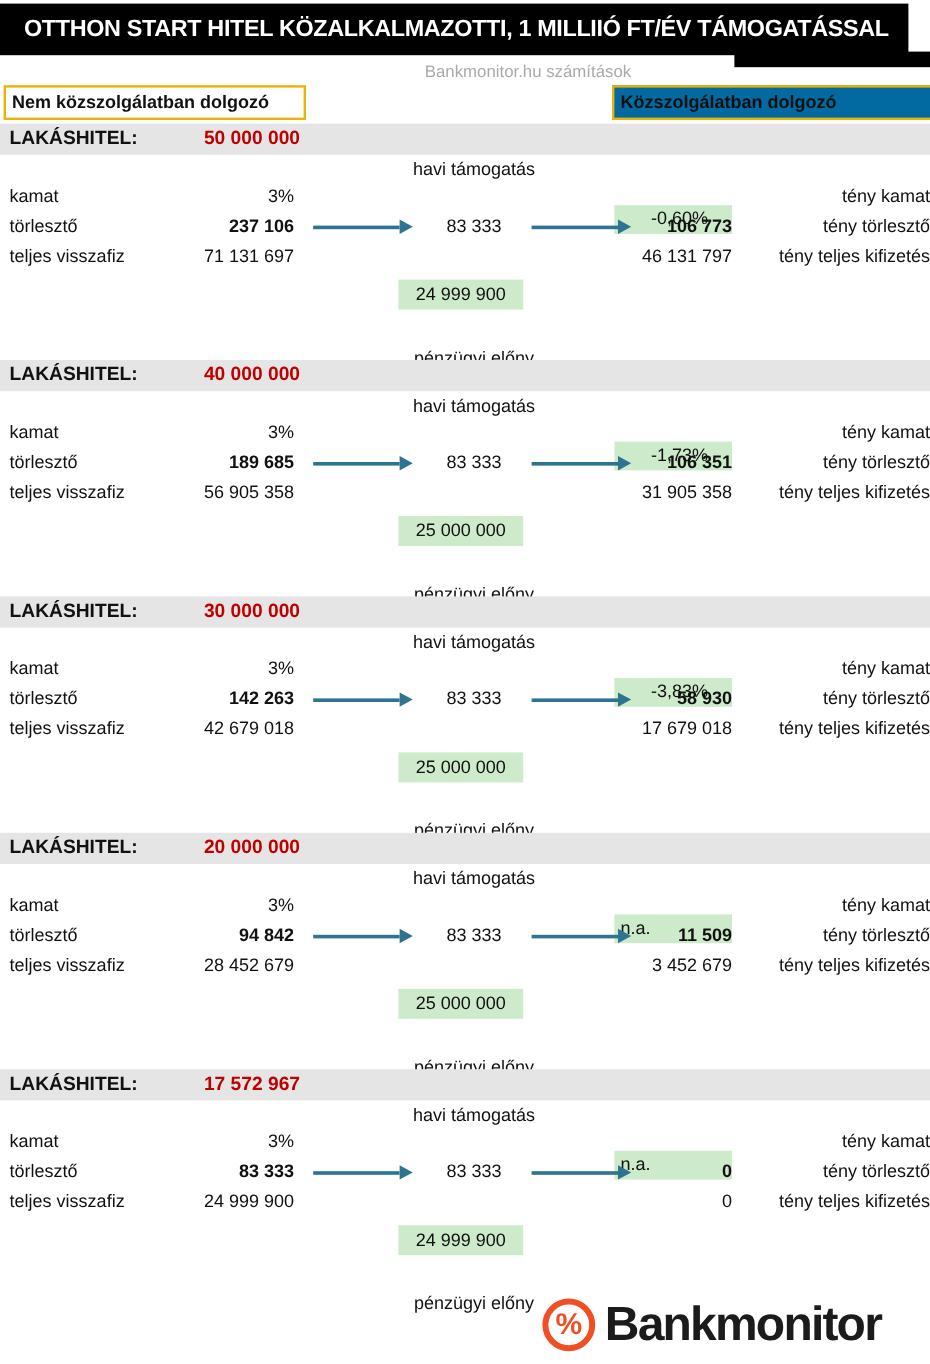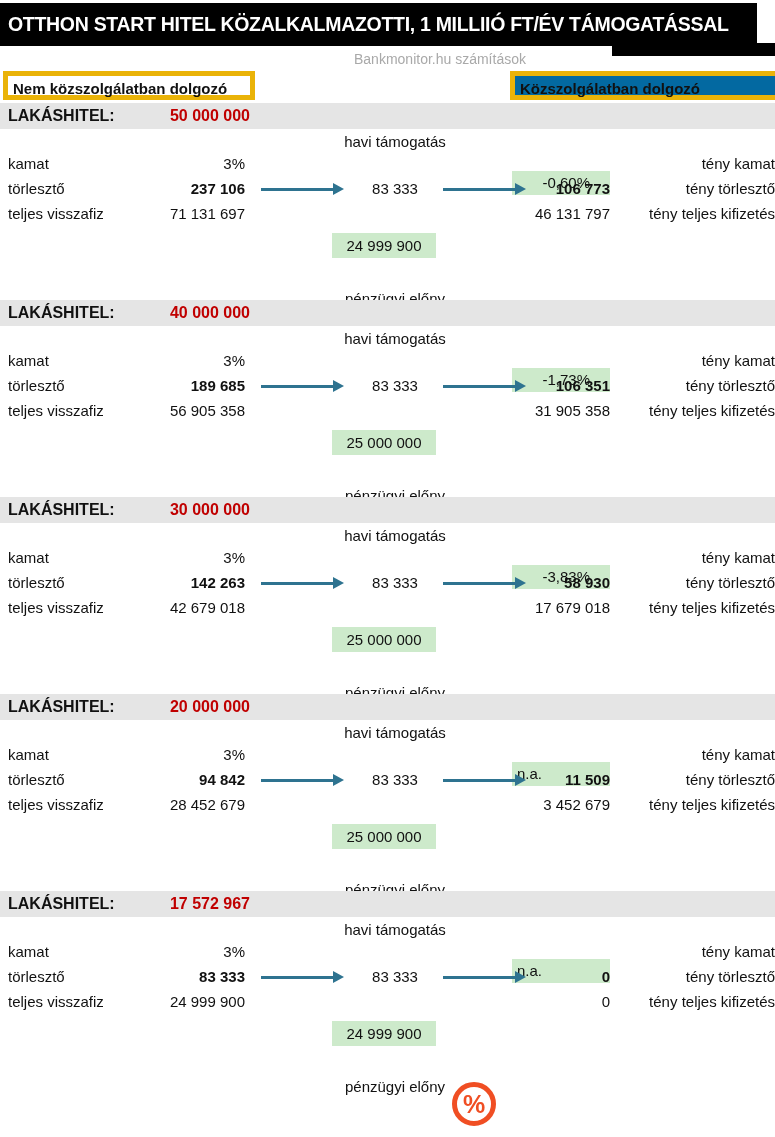--- a/index.html
+++ b/index.html
@@ -1,26 +1,26 @@
 <!DOCTYPE html>
 <html><head>
 <meta charset="utf-8">
 <style>
   html,body{margin:0;padding:0;background:#fff;}
   .page{position:relative;width:775px;height:1137px;background:#fff;overflow:hidden;
         font-family:"Liberation Sans",sans-serif;color:#111;}
 
   
   .titlebar{position:absolute;left:0;top:3px;width:757px;height:43px;background:#000;
-            color:#fff;font-weight:bold;font-size:19.5px;line-height:43px;padding-left:8px;
+            color:#fff;font-weight:bold;font-size:19.5px;line-height:43px;padding-left:20px;
             box-sizing:border-box;letter-spacing:-0.3px;white-space:nowrap;}
   .titletab{position:absolute;left:612px;top:43px;width:163px;height:13px;background:#000;}
   .subtitle{position:absolute;left:250px;top:51px;width:380px;text-align:center;
             color:#A9A9A9;font-size:14px;}
-  .hdr-box{position:absolute;top:71px;height:29px;border:5px solid #eab308;box-sizing:border-box;
+  .hdr-box{position:absolute;top:71px;height:29px;border:2px solid #eab308;box-sizing:border-box;
            font-weight:bold;font-size:15px;line-height:25px;padding-left:5px;white-space:nowrap;}
   .hdr-left{left:3px;width:252px;background:#fff;}
   .hdr-right{left:510px;width:287px;background:#0369a1;}
 
   
   .sections{position:absolute;top:103px;left:0;right:0;}
   .section{position:relative;height:197px;}
   .loanbar{position:absolute;top:0;left:0;right:0;height:26px;background:#e5e5e5;}
   .loan-label{position:absolute;left:8px;top:0;line-height:26px;font-weight:bold;font-size:16px;}
   .loan-amount{position:absolute;left:95px;width:155px;top:0;line-height:26px;text-align:right;
@@ -285,15 +285,16 @@
         <span class="cRL">tény teljes kifizetés</span>
       </div>
 
       <div class="elony">24 999 900</div>
       <div class="elony-label">pénzügyi előny</div>
     </div>
   </div>
 
   <div class="logo">
     <span class="logo-circle">%</span>
+    <span class="logo-text">Bankmonitor</span>
   </div>
 
 </div>
 
 </body></html>

